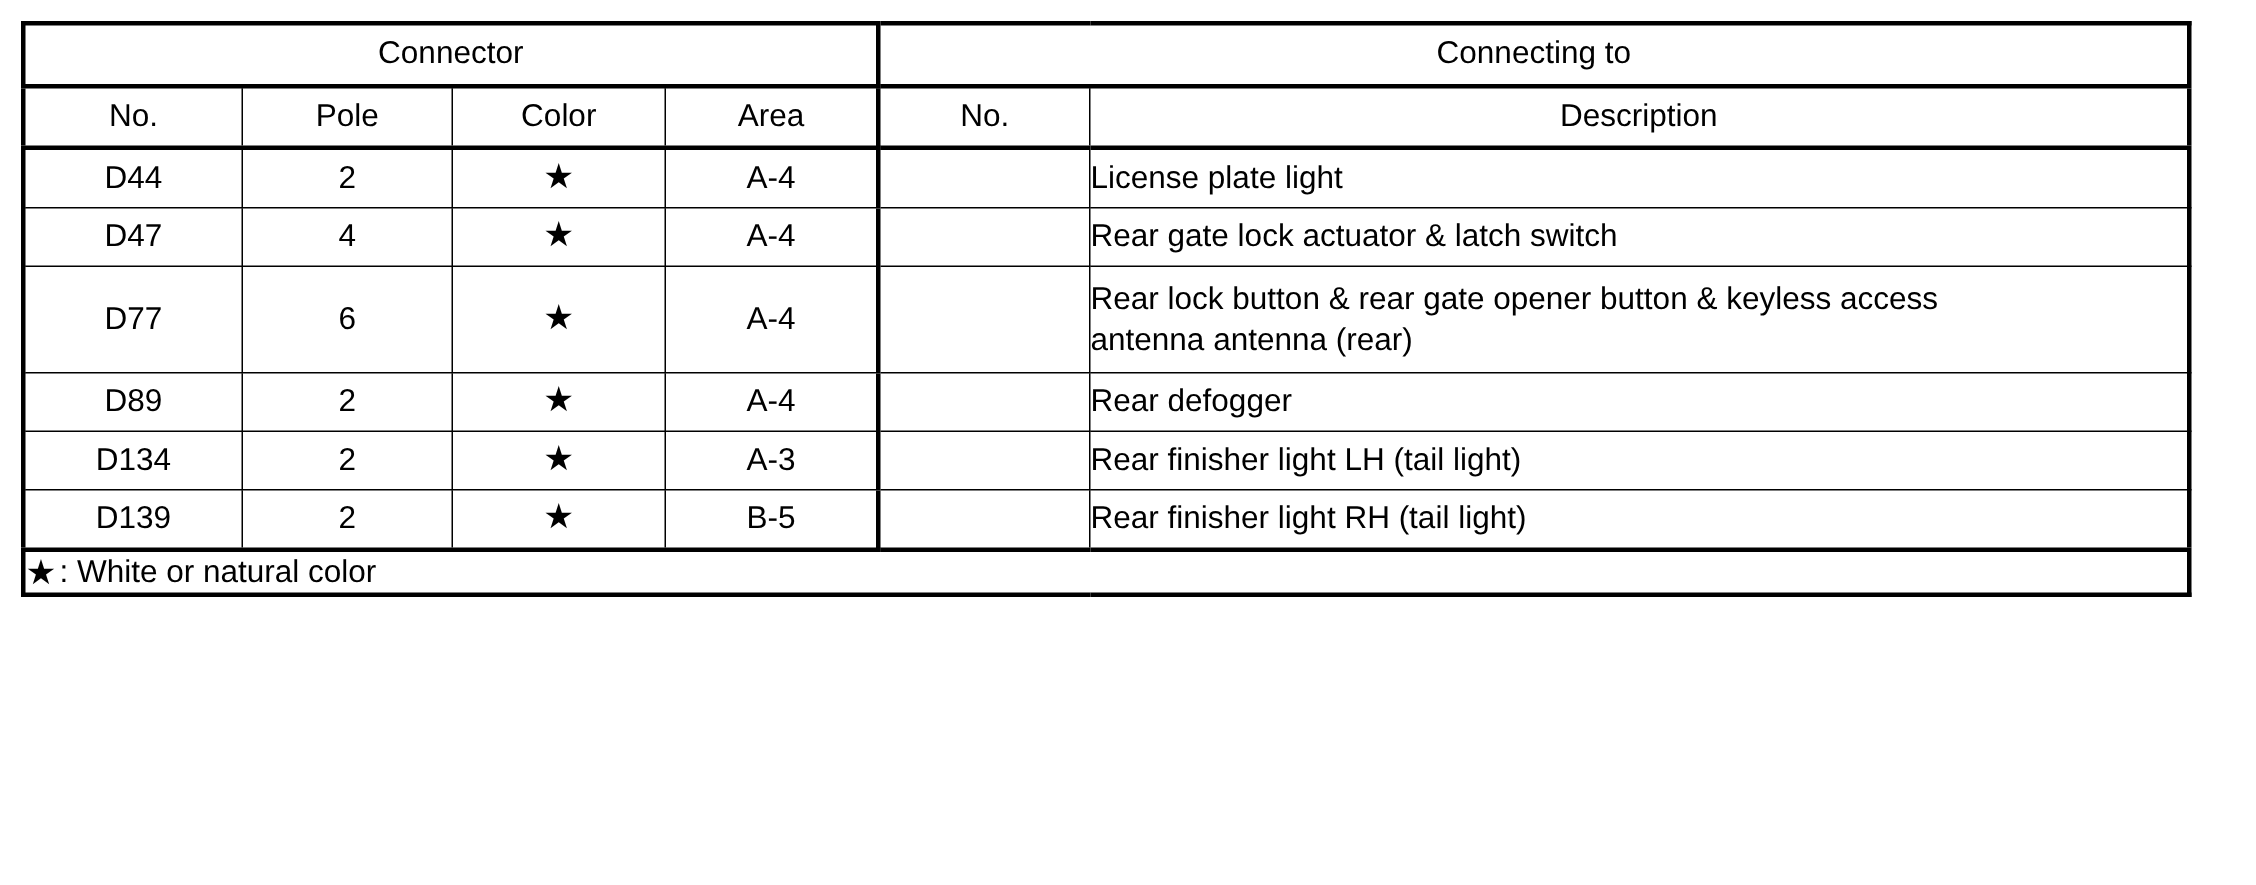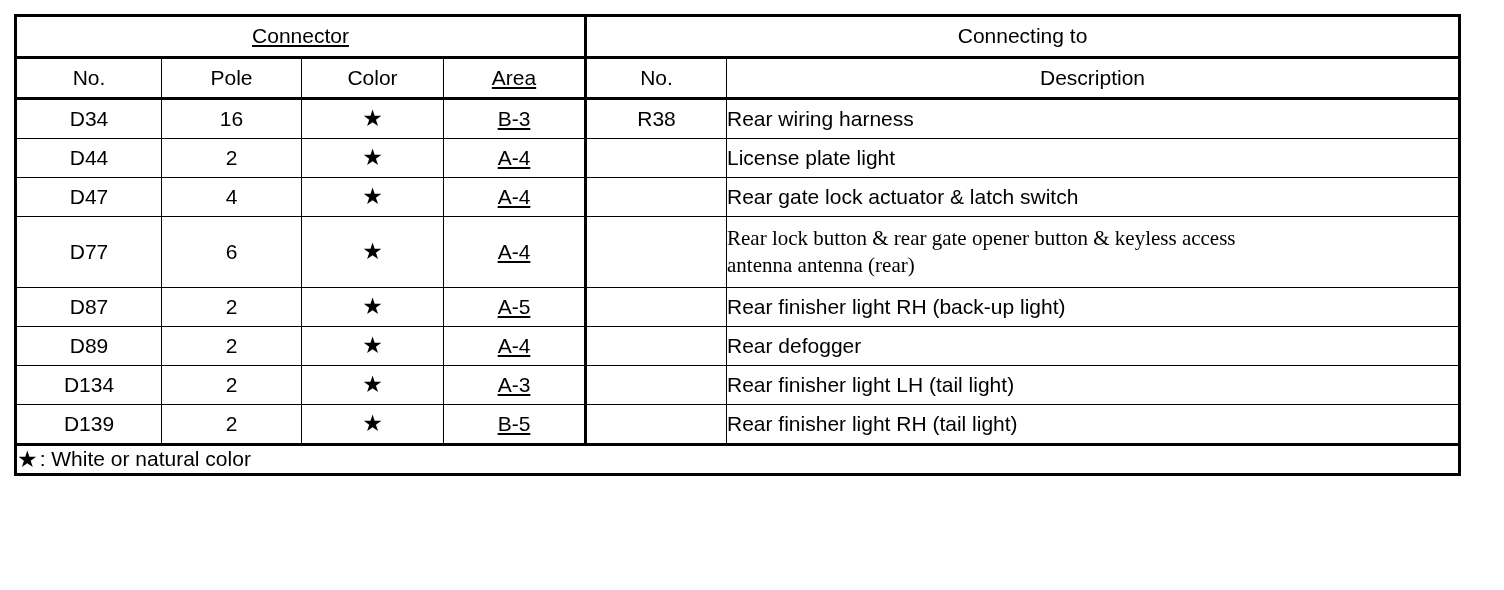--- a/index.html
+++ b/index.html
@@ -49,21 +49,20 @@
   
   .grp-head {
     height: 39px;
     text-align: center;
     border-bottom-width: 3px !important;
   }
 
   
   .sep-left {
     border-right-width: 3px !important;
-    text-decoration: underline;
   }
 
   .col-head {
     height: 38px;
     border-bottom-width: 3px !important;
   }
 
   .data-row td {
     height: 38px;
   }
@@ -72,21 +71,21 @@
   .c-left   { text-align: left; padding-left: 10px; }
 
   .star {
     font-size: 23px;
     line-height: 1;
     display: inline-block;
   }
 
   
   .tall td { height: 66px; }
-  .tall .c-left { padding-top: 2px; padding-bottom: 2px; font-family: Liberation Serif, serif; }
+  .tall .c-left { padding-top: 2px; padding-bottom: 2px; }
   .desc-2 { display: block; line-height: 1.30; }
 
   
   .last-data td { border-bottom-width: 3px !important; }
   .note-star {
     font-size: 23px;
     vertical-align: -1px;
     margin-right: 2px;
   }
 
@@ -120,28 +119,20 @@
         <th class="col-head">No.</th>
         <th class="col-head">Pole</th>
         <th class="col-head">Color</th>
         <th class="col-head sep-left">Area</th>
         <th class="col-head">No.</th>
         <th class="col-head">Description</th>
       </tr>
     </thead>
     <tbody>
 
-      <tr class="data-row">
-        <td class="c-center">D34</td>
-        <td class="c-center">16</td>
-        <td class="c-center"><span class="star">★</span></td>
-        <td class="c-center sep-left">B-3</td>
-        <td class="c-center">R38</td>
-        <td class="c-left">Rear wiring harness</td>
-      </tr>
 
 
 
       <tr class="data-row">
         <td class="c-center">D44</td>
         <td class="c-center">2</td>
         <td class="c-center"><span class="star">★</span></td>
         <td class="c-center sep-left">A-4</td>
         <td class="c-center"></td>
         <td class="c-left">License plate light</td>
@@ -161,28 +152,20 @@
         <td class="c-center">6</td>
         <td class="c-center"><span class="star">★</span></td>
         <td class="c-center sep-left">A-4</td>
         <td class="c-center"></td>
         <td class="c-left">
           <span class="desc-2">Rear lock button &amp; rear gate opener button &amp; keyless access</span>
           <span class="desc-2">antenna antenna (rear)</span>
         </td>
       </tr>
 
-      <tr class="data-row">
-        <td class="c-center">D87</td>
-        <td class="c-center">2</td>
-        <td class="c-center"><span class="star">★</span></td>
-        <td class="c-center sep-left">A-5</td>
-        <td class="c-center"></td>
-        <td class="c-left">Rear finisher light RH (back-up light)</td>
-      </tr>
 
       <tr class="data-row">
         <td class="c-center">D89</td>
         <td class="c-center">2</td>
         <td class="c-center"><span class="star">★</span></td>
         <td class="c-center sep-left">A-4</td>
         <td class="c-center"></td>
         <td class="c-left">Rear defogger</td>
       </tr>
 

